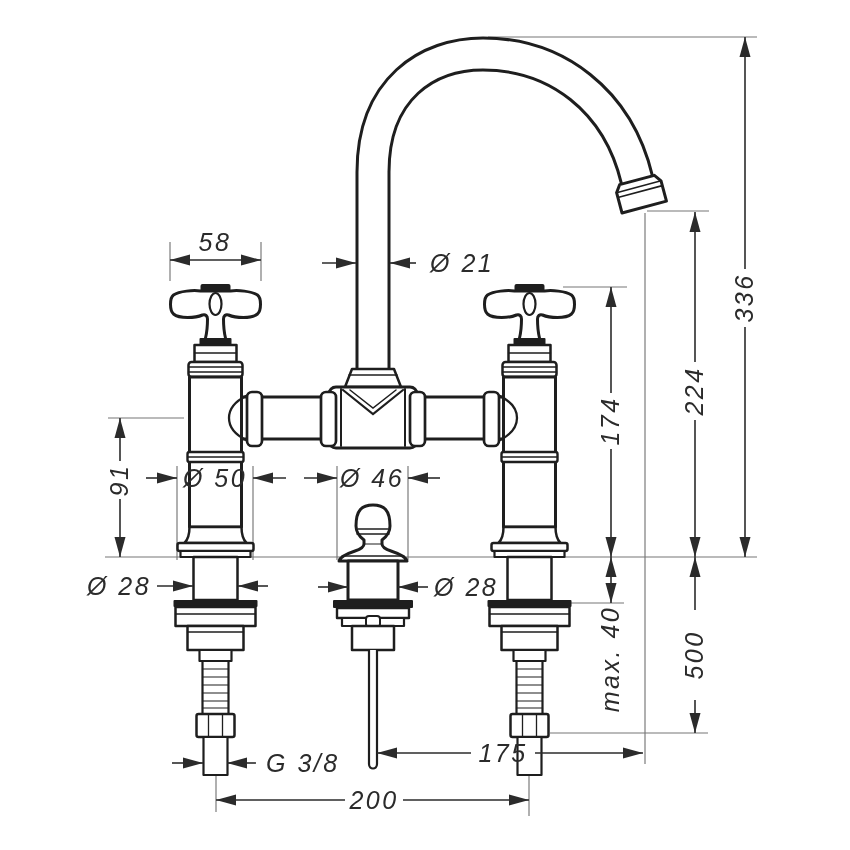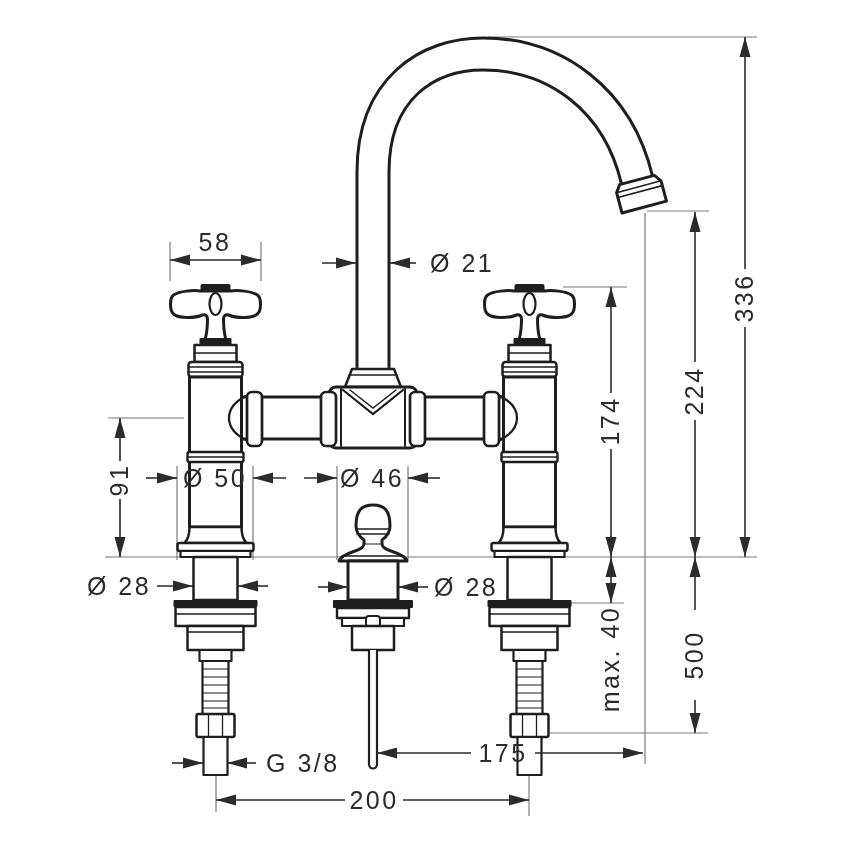--- a/index.html
+++ b/index.html
@@ -1,16 +1,16 @@
 <!DOCTYPE html>
 <html><head>
 <meta charset="utf-8">
 <style>
   html,body{margin:0;padding:0;background:#ffffff;}
-  .stage{width:850px;height:850px;position:relative;background:#ffffff;font-family:"Liberation Sans",sans-serif;}
+  .stage{width:850px;height:850px;position:relative;background:#ffffff;font-family:"Liberation Sans",sans-serif;font-style:italic;}
   svg{display:block;}
   .part{stroke:#1e1e1e;fill:#ffffff;stroke-linejoin:round;stroke-linecap:round;}
   .part-dark{fill:#1e1e1e;stroke:none;}
   .pline{stroke:#1e1e1e;fill:none;stroke-linecap:round;}
   .thin{stroke:#767676;stroke-width:1.15;fill:none;}
   .dim{stroke:#2b2b2b;stroke-width:1.6;fill:none;}
   .arr{fill:#2b2b2b;stroke:none;}
   .lbl{fill:#2b2b2b;font-size:25px;letter-spacing:2.5px;font-family:"Liberation Sans",sans-serif;}
 </style>
 </head>

